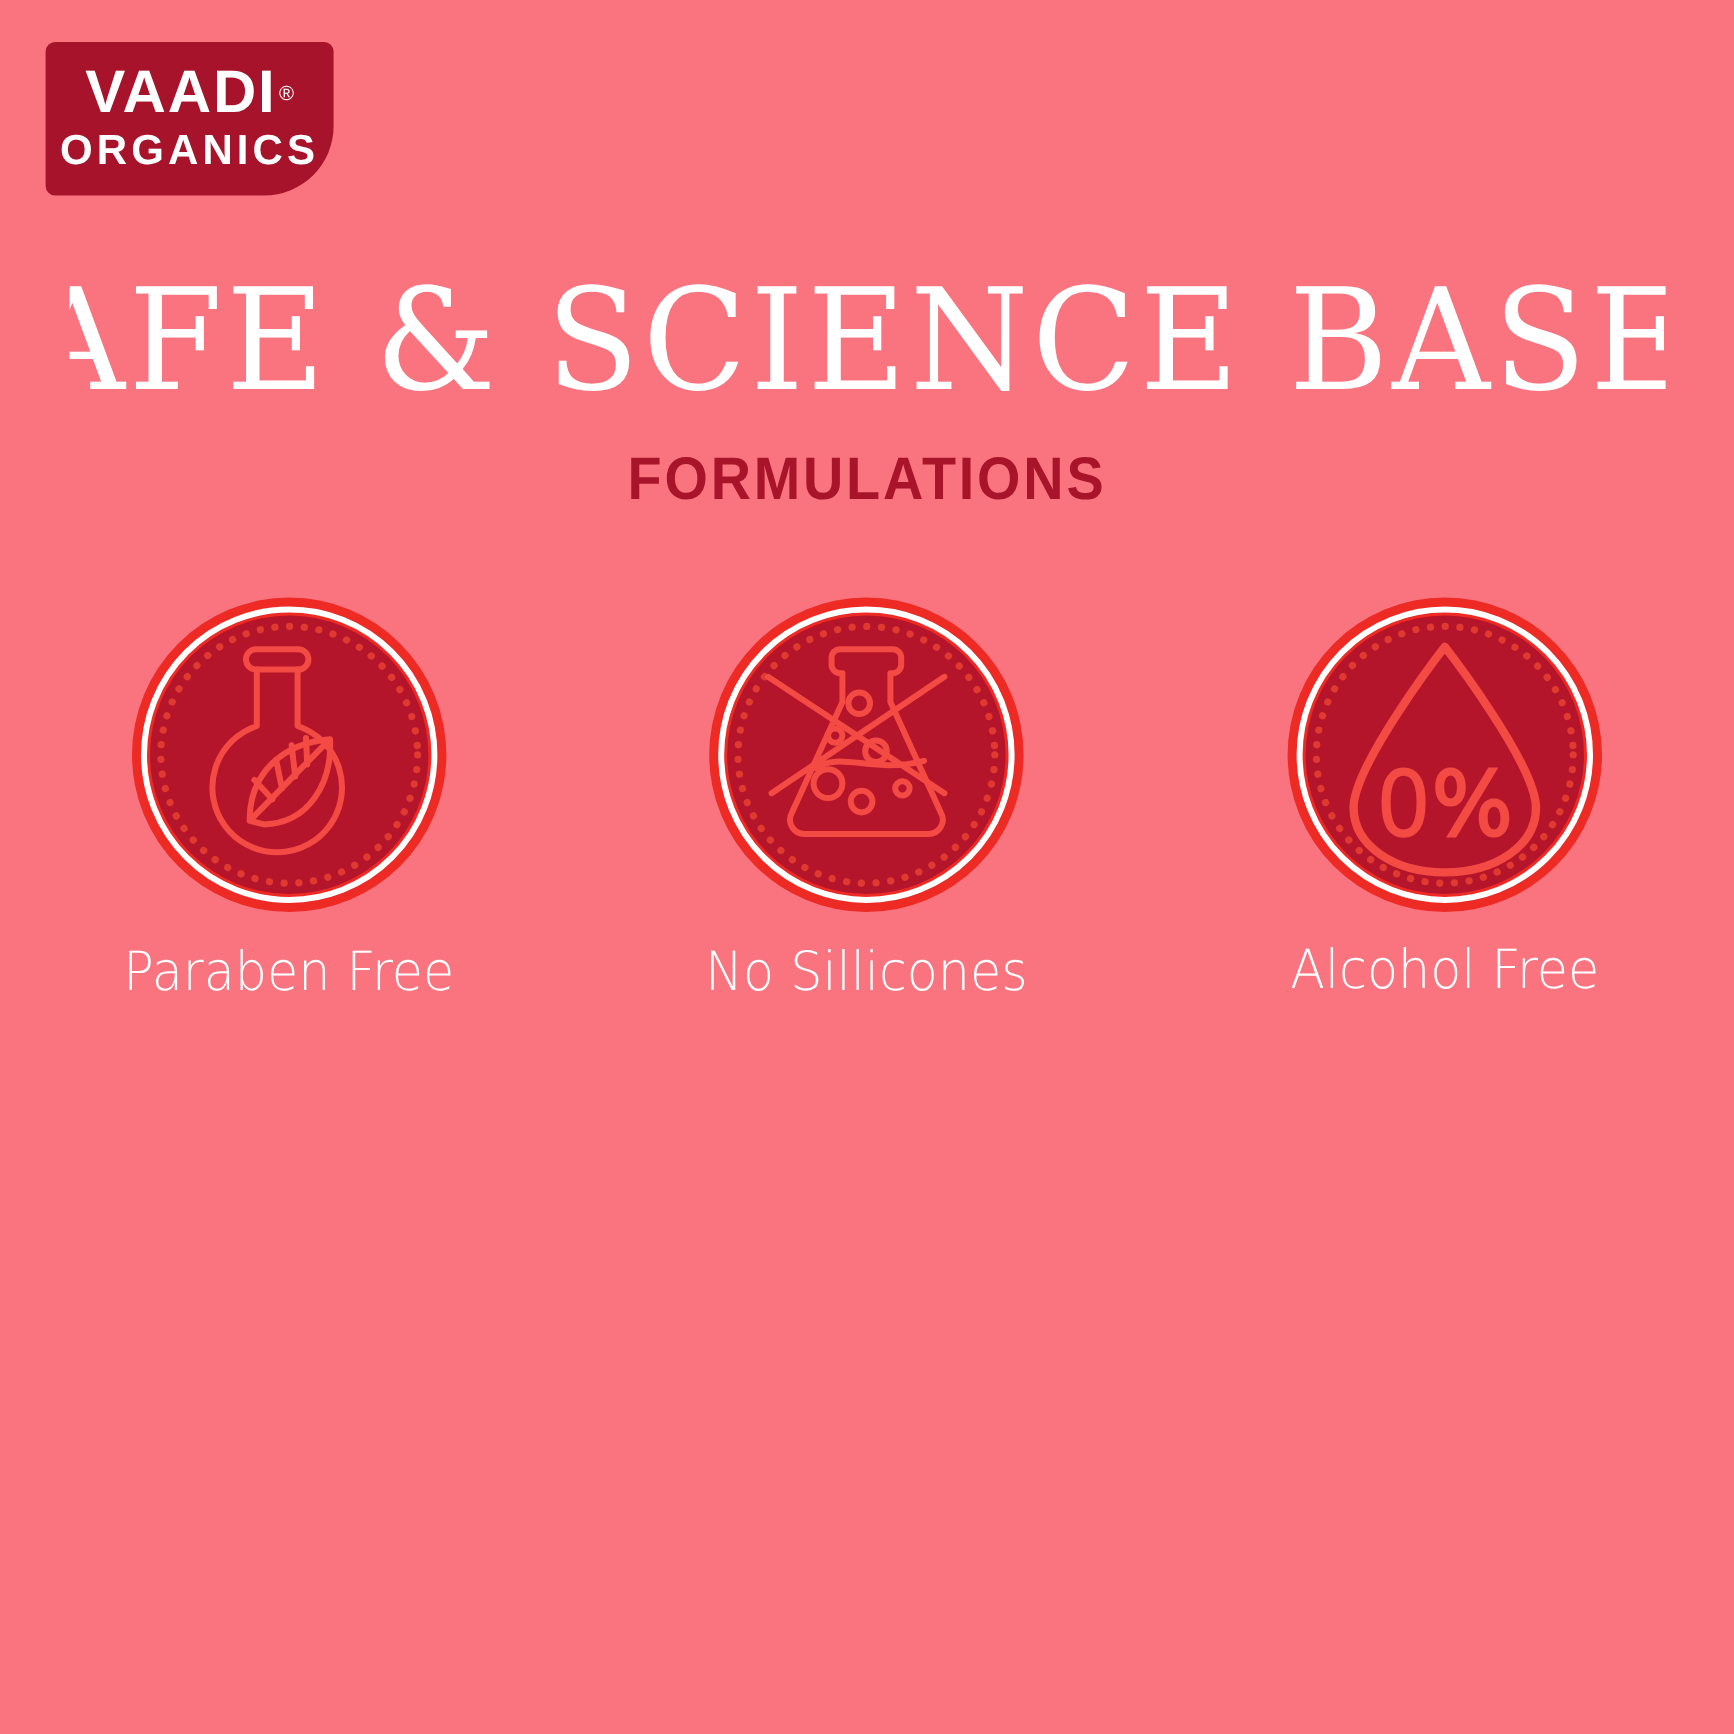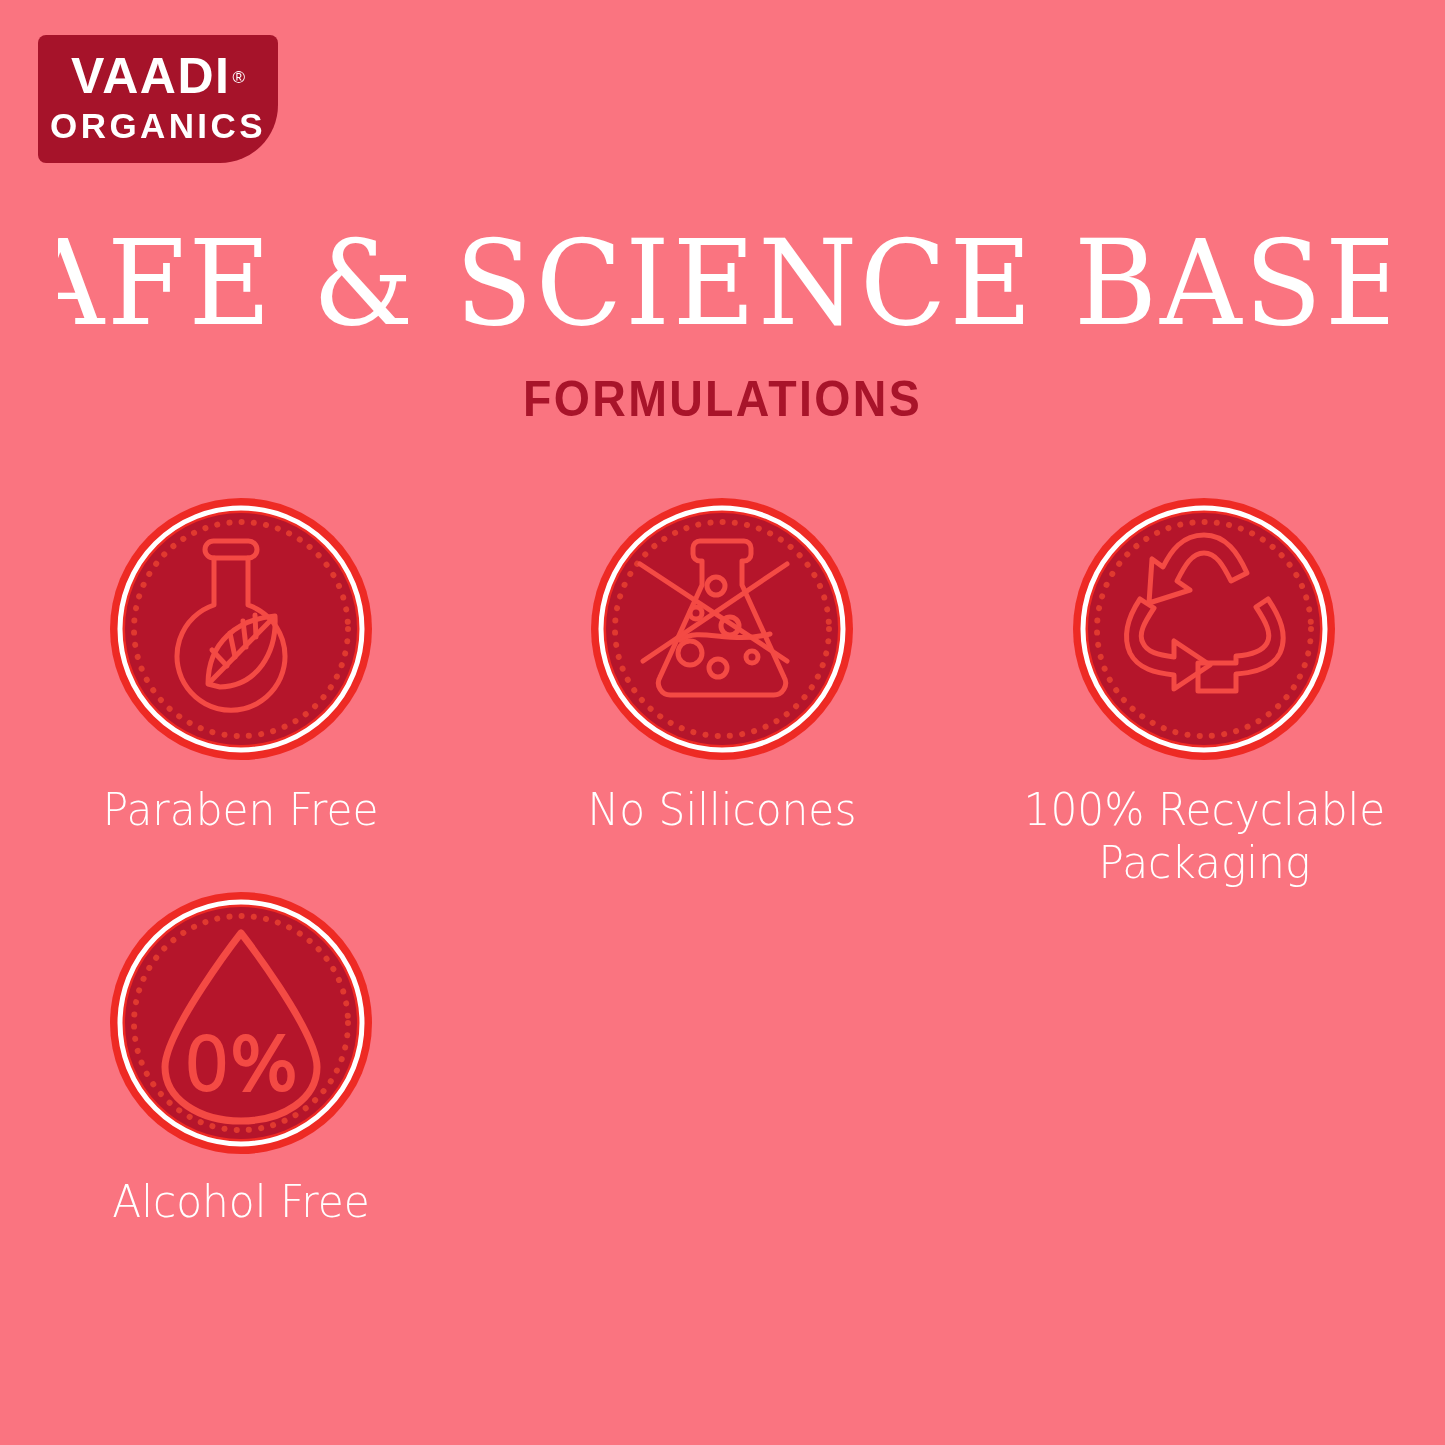--- a/index.html
+++ b/index.html
@@ -189,36 +189,20 @@
           <circle cx="130" cy="173" r="9"></circle>
           <circle cx="164" cy="162" r="6"></circle>
           <path d="M52 69 L199 166"></path>
           <path d="M199 69 L55 166"></path>
         </g>
       </svg>
     </div>
     <div class="cell-label">No Sillicones</div>
   </div>
 
-  <div class="cell">
-    <div class="badge">
-      <svg viewBox="0 0 268 268" xmlns="http://www.w3.org/2000/svg">
-        <circle cx="134" cy="134" r="131" fill="#ee2a24"></circle>
-        <circle cx="134" cy="134" r="121" fill="none" stroke="#ffffff" stroke-width="5"></circle>
-        <circle cx="134" cy="134" r="116" fill="#b5152b"></circle>
-        <circle cx="134" cy="134" r="107" fill="none" stroke="#e0392f" stroke-width="6" stroke-linecap="round" stroke-dasharray="0.1 12.2"></circle>
-        <g fill="none" stroke="#f44a44" stroke-width="5" stroke-linecap="round" stroke-linejoin="round">
-          <path d="M134 40 C112 40 101 56 93 72 L82 64 L79 108 L120 95 L107 86 C115 70 122 58 134 58 C146 58 153 70 161 86 L177 78 C168 58 156 40 134 40 Z"></path>
-          <path d="M70 104 C58 122 52 140 60 158 C68 174 86 178 104 180 L104 194 L140 170 L104 146 L104 162 C88 160 77 157 73 148 C68 139 74 128 84 113 Z"></path>
-          <path d="M198 104 C210 122 218 140 210 158 C202 174 184 178 166 179 L166 196 L128 196 L128 168 L166 168 L166 161 C181 160 192 157 197 148 C202 139 196 127 186 112 Z"></path>
-        </g>
-      </svg>
-    </div>
-    <div class="cell-label"><span>100% Recyclable</span><br><span>Packaging</span></div>
-  </div>
 
 
 
   <div class="cell row2">
     <div class="badge">
       <svg viewBox="0 0 268 268" xmlns="http://www.w3.org/2000/svg">
         <circle cx="134" cy="134" r="131" fill="#ee2a24"></circle>
         <circle cx="134" cy="134" r="121" fill="none" stroke="#ffffff" stroke-width="5"></circle>
         <circle cx="134" cy="134" r="116" fill="#b5152b"></circle>
         <circle cx="134" cy="134" r="107" fill="none" stroke="#e0392f" stroke-width="6" stroke-linecap="round" stroke-dasharray="0.1 12.2"></circle>

